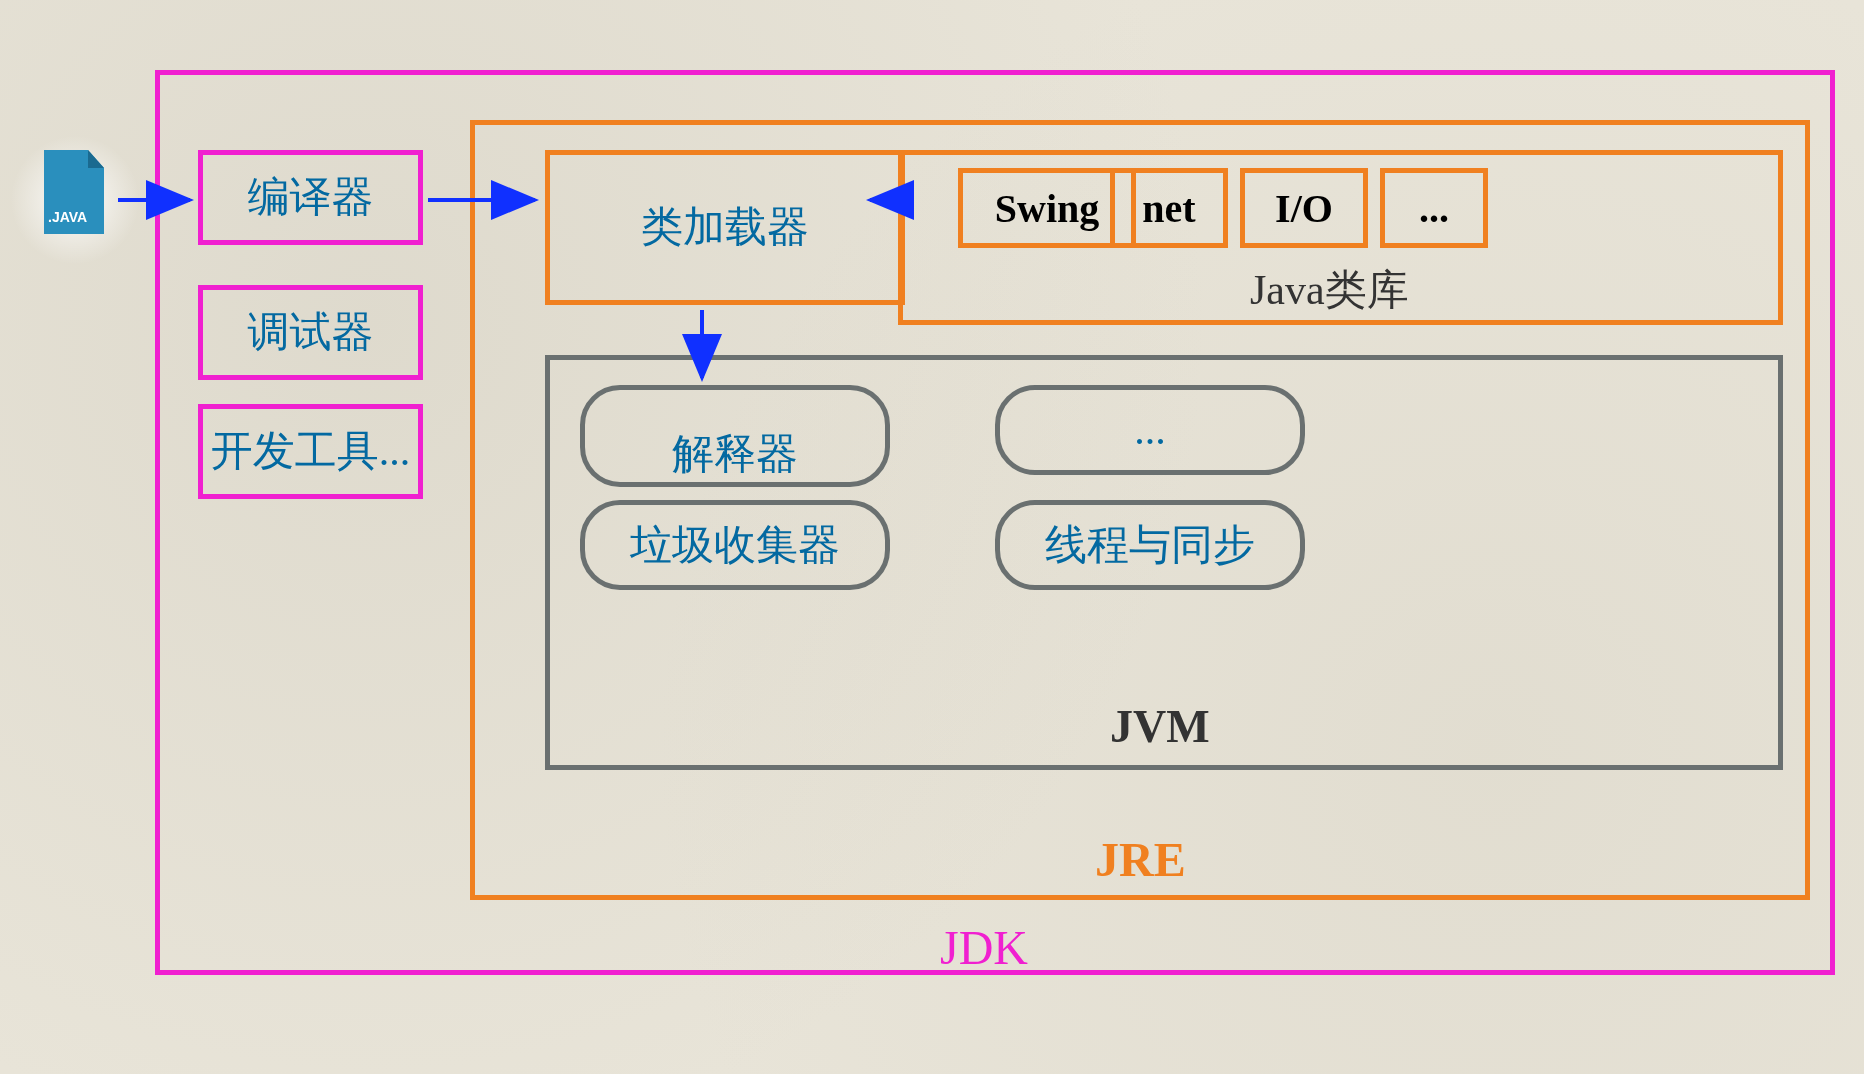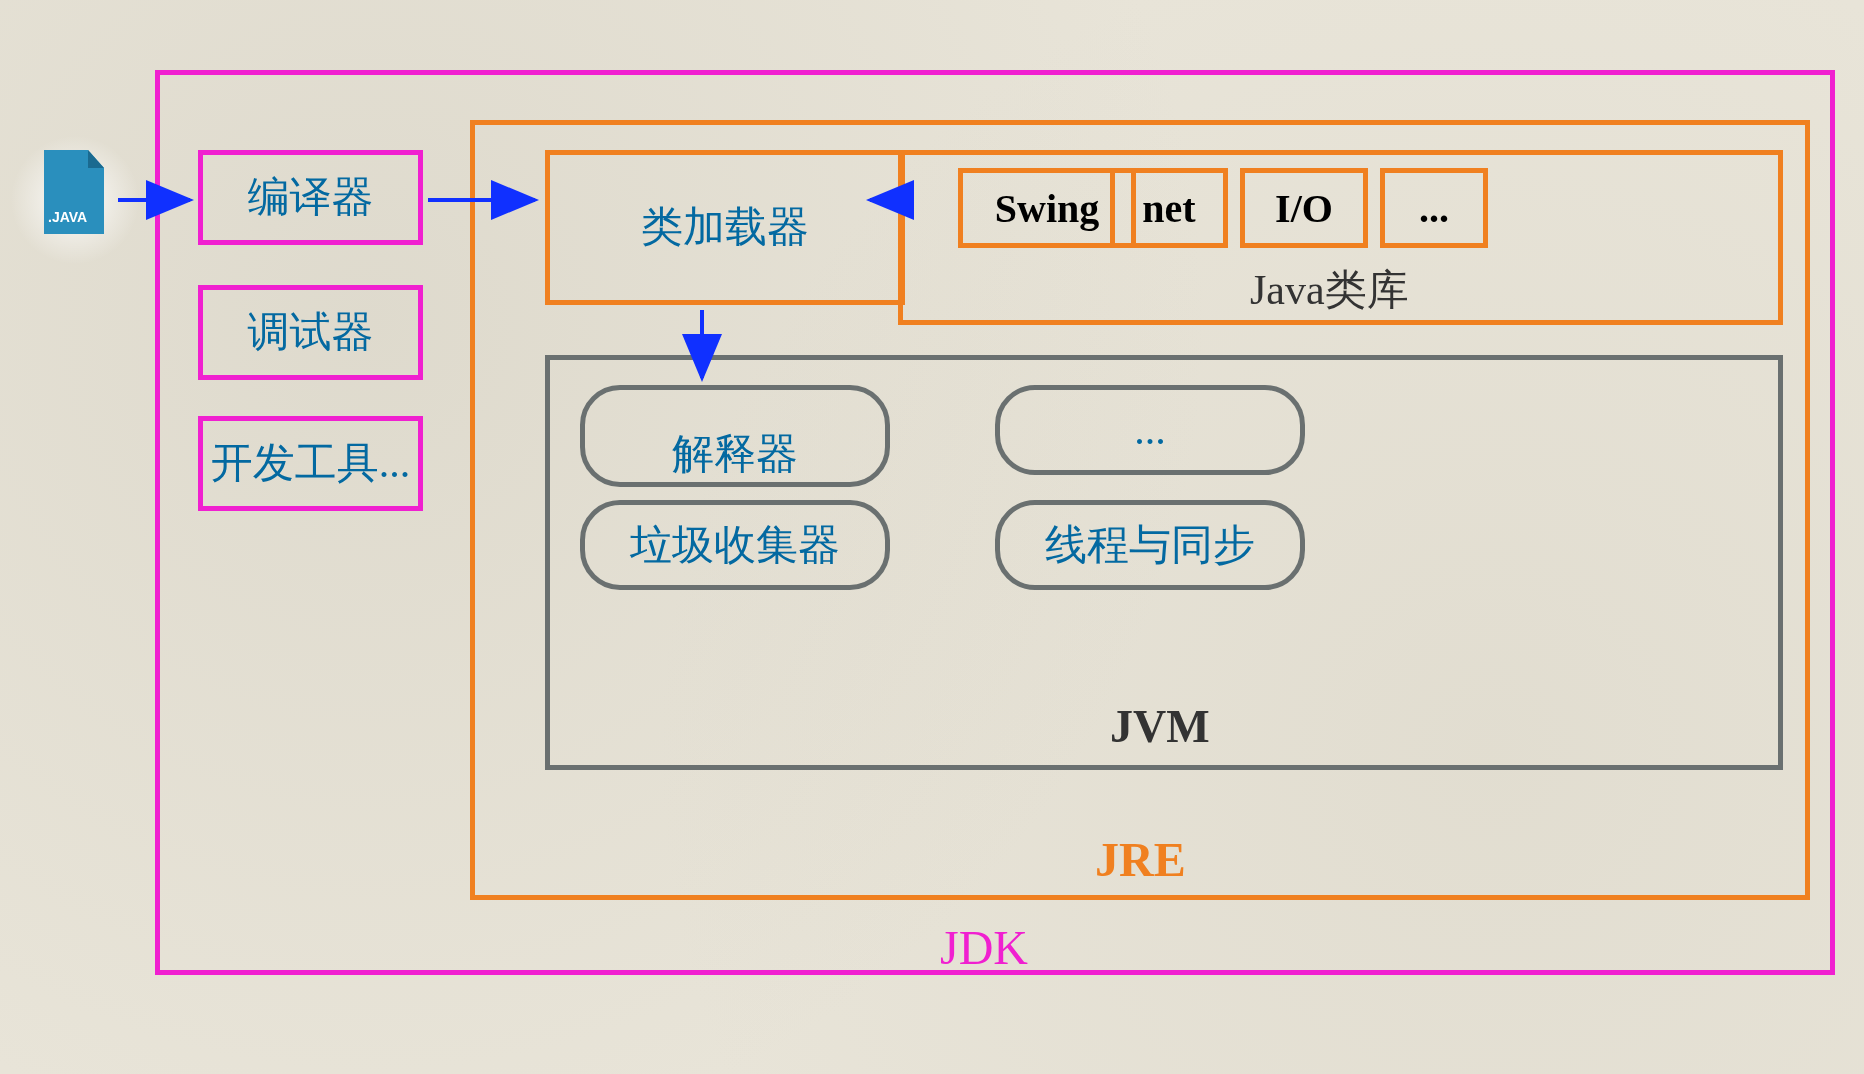--- a/index.html
+++ b/index.html
@@ -40,21 +40,21 @@
 
   .dual-line { flex-direction: column; }
 
   
   .jdk-box { left: 155px; top: 70px; width: 1680px; height: 905px; }
   .jdk-label { position:absolute; left: 940px; top: 920px; font-size: 48px; font-weight: normal; color: #f020d0; }
 
   
   .compiler-box { left: 198px; top: 150px; width: 225px; height: 95px; }
   .debugger-box { left: 198px; top: 285px; width: 225px; height: 95px; }
-  .devtools-box { left: 198px; top: 416px; width: 225px; height: 95px; }
+  .devtools-box { left: 198px; top: 404px; width: 225px; height: 95px; }
 
   
   .jre-box { left: 470px; top: 120px; width: 1340px; height: 780px; }
   .jre-label { position:absolute; left: 1095px; top: 832px; font-size: 48px; font-weight: bold; color: #f08020; }
 
   
   .classloader-box { left: 545px; top: 150px; width: 360px; height: 155px; }
 
   
   .libs-box { left: 898px; top: 150px; width: 885px; height: 175px; }

